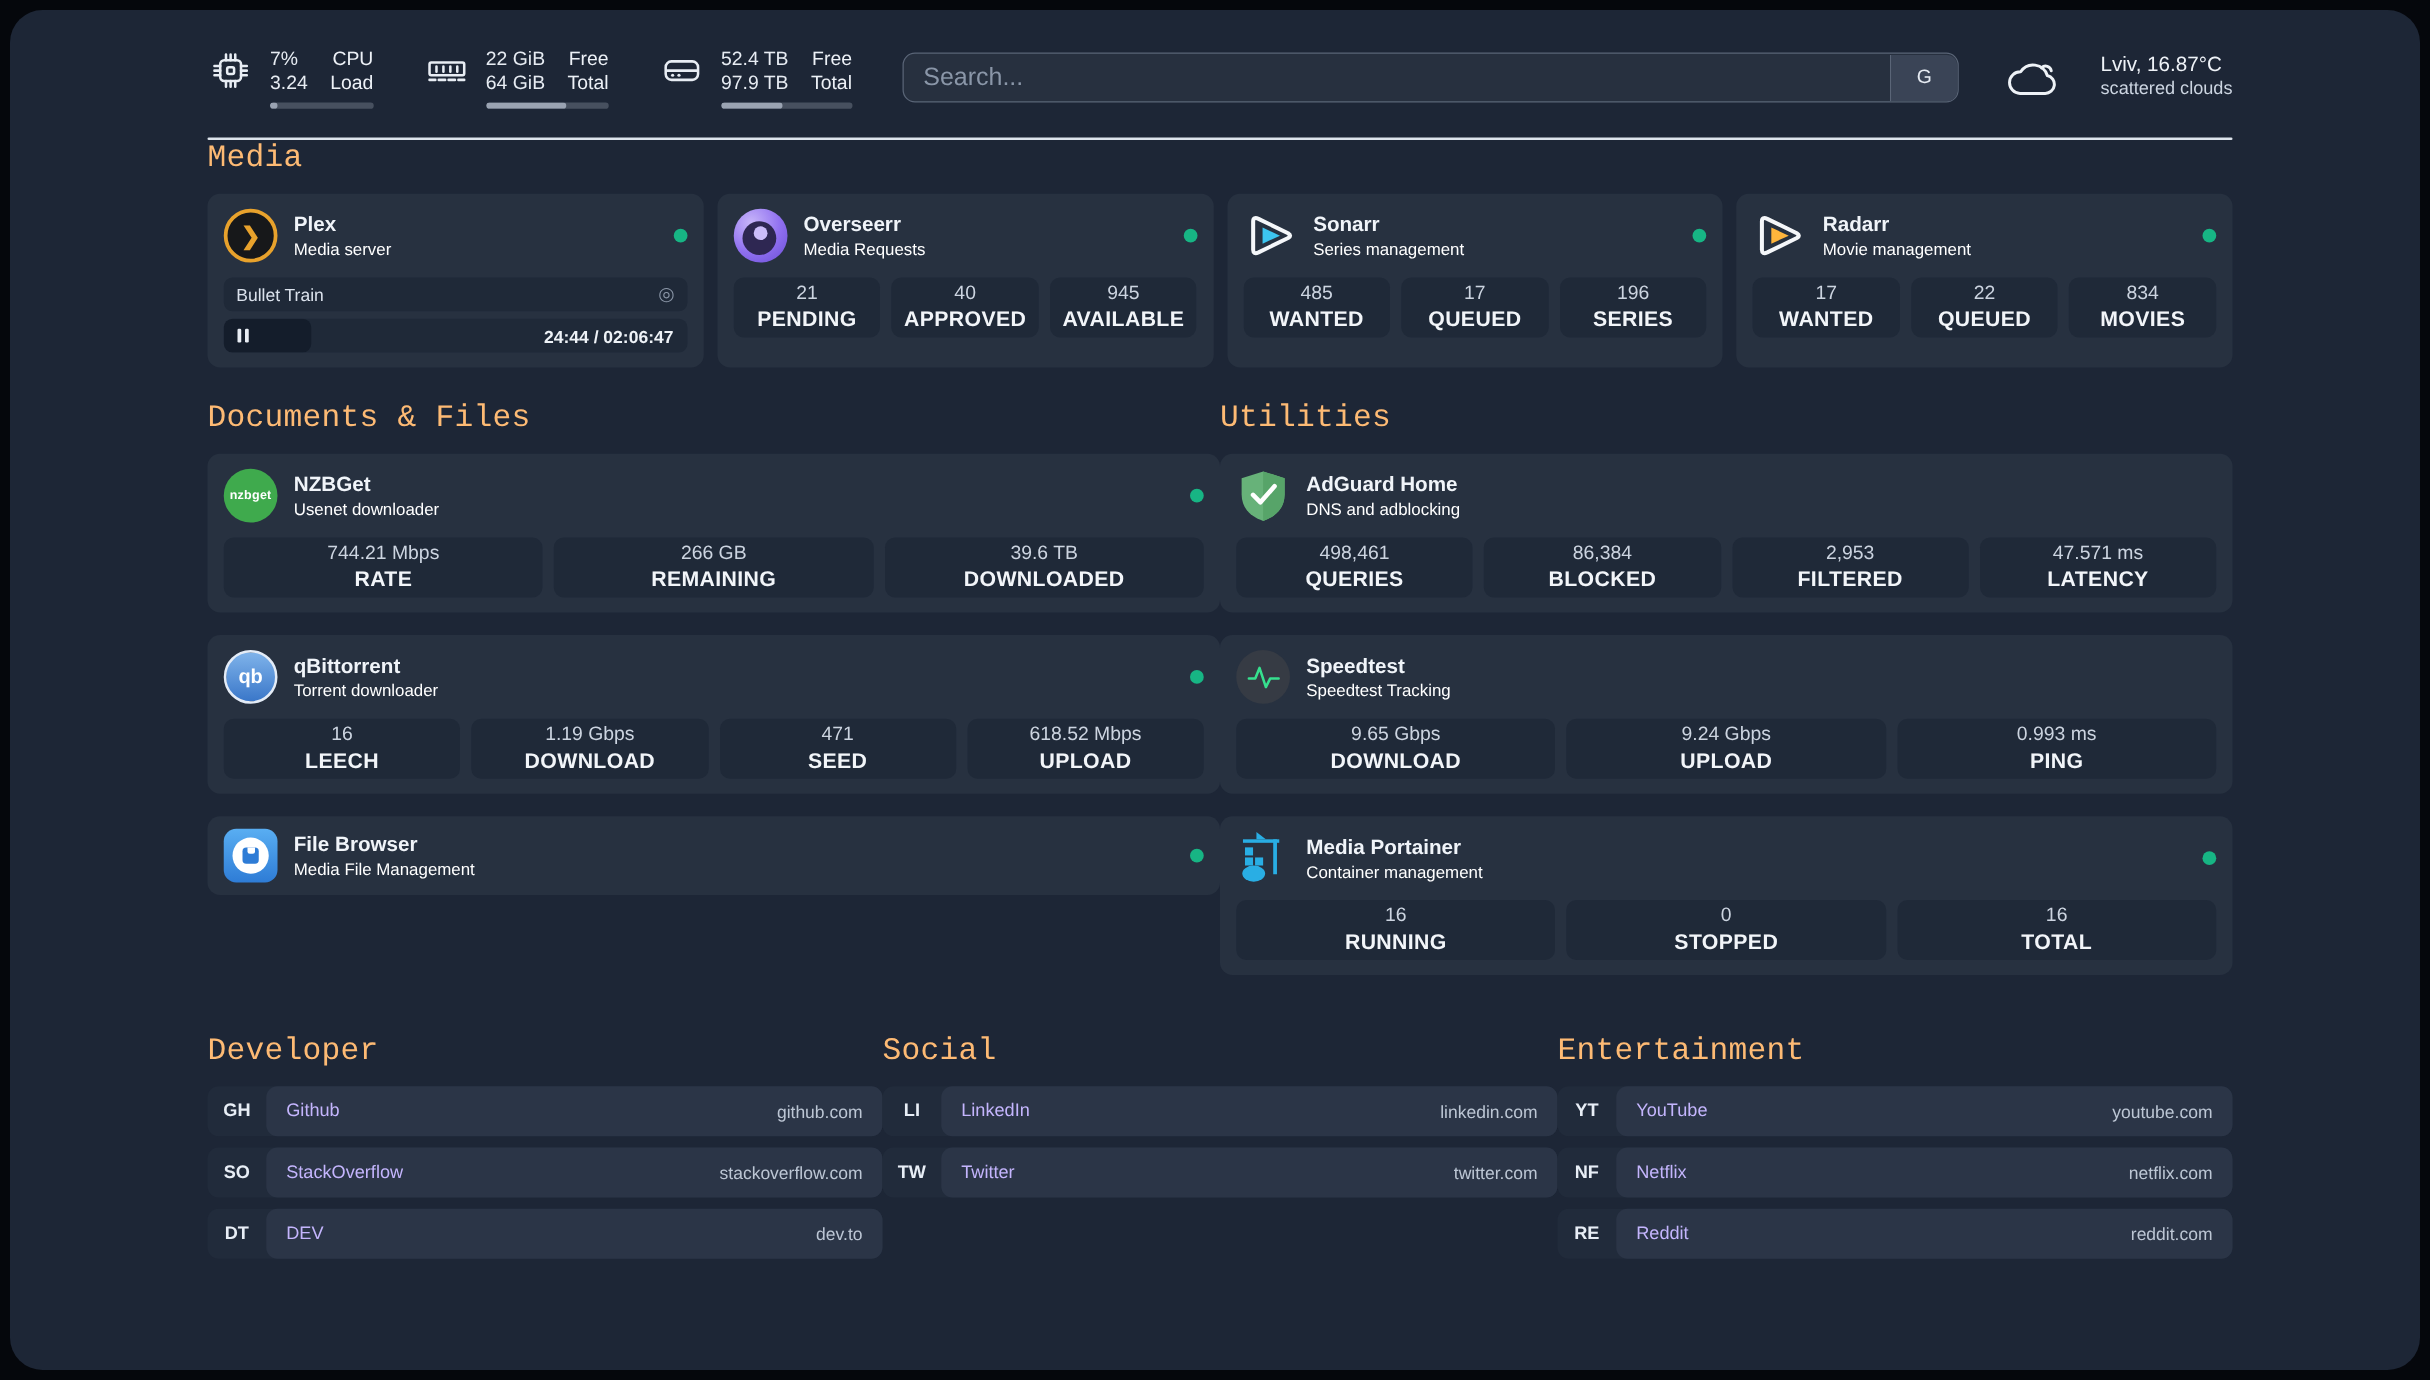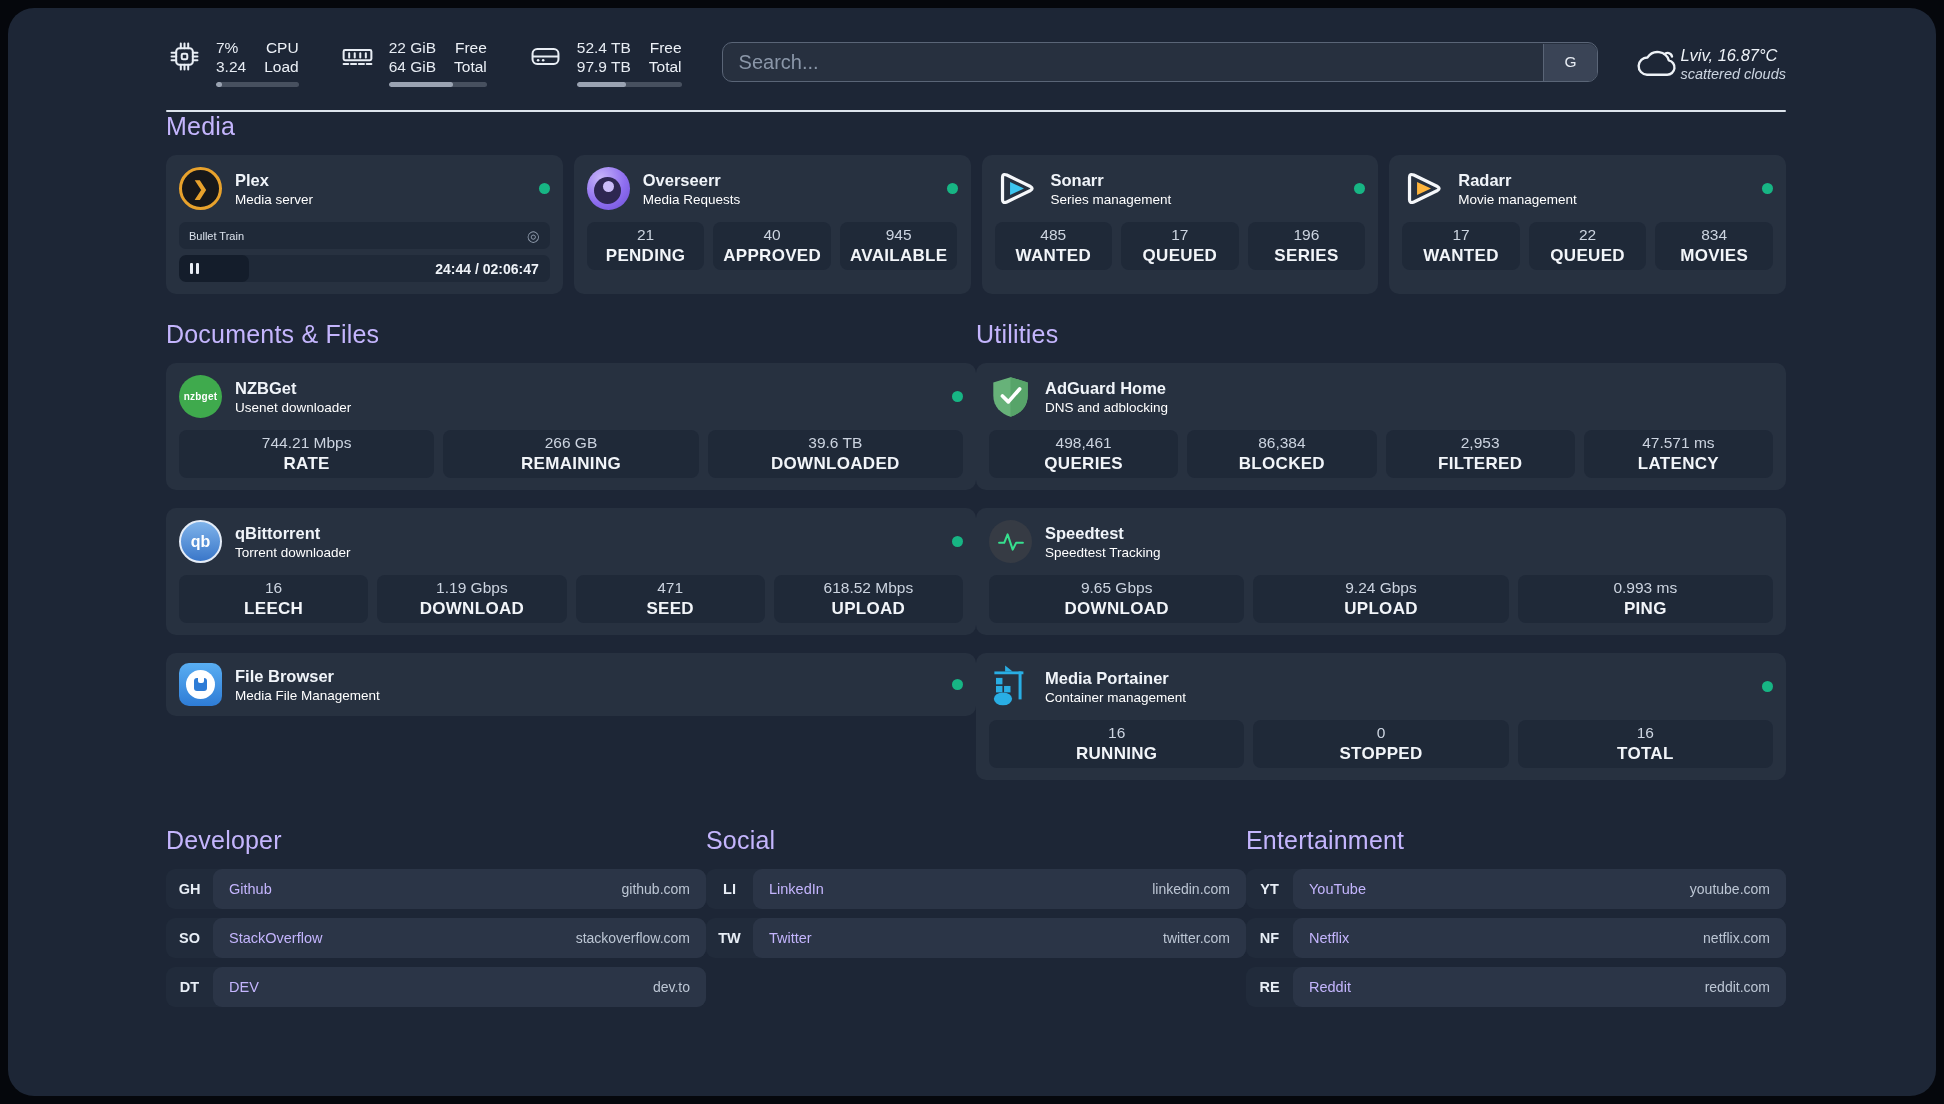--- a/index.html
+++ b/index.html
@@ -32,29 +32,29 @@
     border-radius:10px; color:#dfe6ef; font-size:20px; padding:0 72px 0 16px;
     outline:none; font-family:inherit;
   }
   .searchwrap input::placeholder { color:#8a96a8; }
   .g-btn {
     position:absolute; right:1.5px; top:1.5px; bottom:1.5px; width:54px;
     background:#3a4456; border-left:1px solid #5a6577; border-radius:0 8.5px 8.5px 0;
     display:flex; align-items:center; justify-content:center;
     color:#e7ecf3; font-size:15.5px; cursor:pointer;
   }
-  .weather { display:flex; align-items:flex-end; gap:0; flex:0 0 auto;font-style:italic; }
+  .weather { display:flex; align-items:flex-start; gap:31px; flex:0 0 auto; }
   .weather svg { width:46px; height:40px; }
   .w-line1 { font-size:16.5px; color:#eef2f7; line-height:21px; }
   .w-line2 { font-size:14.5px; color:#ccd5e1; }
 
   .divider { height:2px; background:#dde4ec; border-radius:1px; margin-top:24px; }
 
   
-  h2.sec { margin:0; font-size:25px; font-weight:500; color:#c4b5fd; letter-spacing:.2px; }
+  h2.sec { margin:0; font-size:25px; font-weight:500; color:#fdba74; letter-spacing:.2px;font-family:Liberation Mono, monospace; }
   .sec-media { margin-top:60px; }
   .media-grid { display:grid; grid-template-columns:repeat(4,1fr); gap:11px; margin-top:14px; }
   .two-col { display:grid; grid-template-columns:1fr 1fr; margin-top:26px; align-items:start; }
   .col-cards { display:flex; flex-direction:column; gap:18px; margin-top:14px; }
 
   .card { background:#273140; border-radius:10px; padding:12px 13px; cursor:pointer; }
   .card.slim { padding:10px 13px; }
   .card-head { display:flex; align-items:center; gap:13px; }
   .titles { display:flex; flex-direction:column; gap:2px; }
   .t { font-size:16.5px; font-weight:600; color:#f0f4f9; }
@@ -63,21 +63,21 @@
 
   .stats { display:flex; gap:9px; margin-top:12px; }
   .stat { flex:1; background:#1f2938; border-radius:8px; height:48px;
           display:flex; flex-direction:column; align-items:center; justify-content:center; gap:2px; }
   .stat .v { font-size:15.5px; color:#ccd4e0; }
   .stat .l { font-size:17px; font-weight:700; color:#f2f5f9; letter-spacing:.3px; }
 
   
   .player { margin-top:12px; display:flex; flex-direction:column; gap:6px; }
   .p-row { height:27px; background:#1f2938; border-radius:7px; display:flex; align-items:center; padding:0 10px; }
-  .p-title { font-size:11px; color:#dbe2ec;text-align:right; }
+  .p-title { font-size:14px; color:#dbe2ec;text-align:right; }
   .p-gear { margin-left:auto; color:#8b97a8; font-size:15px; line-height:1; }
   .p-progress { height:27px; background:#1f2938; border-radius:7px; position:relative; display:flex; align-items:center; overflow:hidden; }
   .p-elapsed { position:absolute; left:0; top:0; bottom:0; background:#141d2b; border-radius:7px;
                display:flex; align-items:center; gap:3px; padding-left:11px; }
   .pbar { width:3px; height:11px; background:#e8edf4; border-radius:1px; }
   .p-time { margin-left:auto; padding-right:11px; font-size:14px; font-weight:600; color:#eef2f7; position:relative; z-index:1; }
 
   
   .app-icon { width:43px; height:43px; flex:0 0 auto; display:flex; align-items:center; justify-content:center; }
   .icon-plex { border-radius:50%; background:#17181a; border:3px solid #e8a22c; color:#e8a22c; font-size:19px; font-weight:700; }

